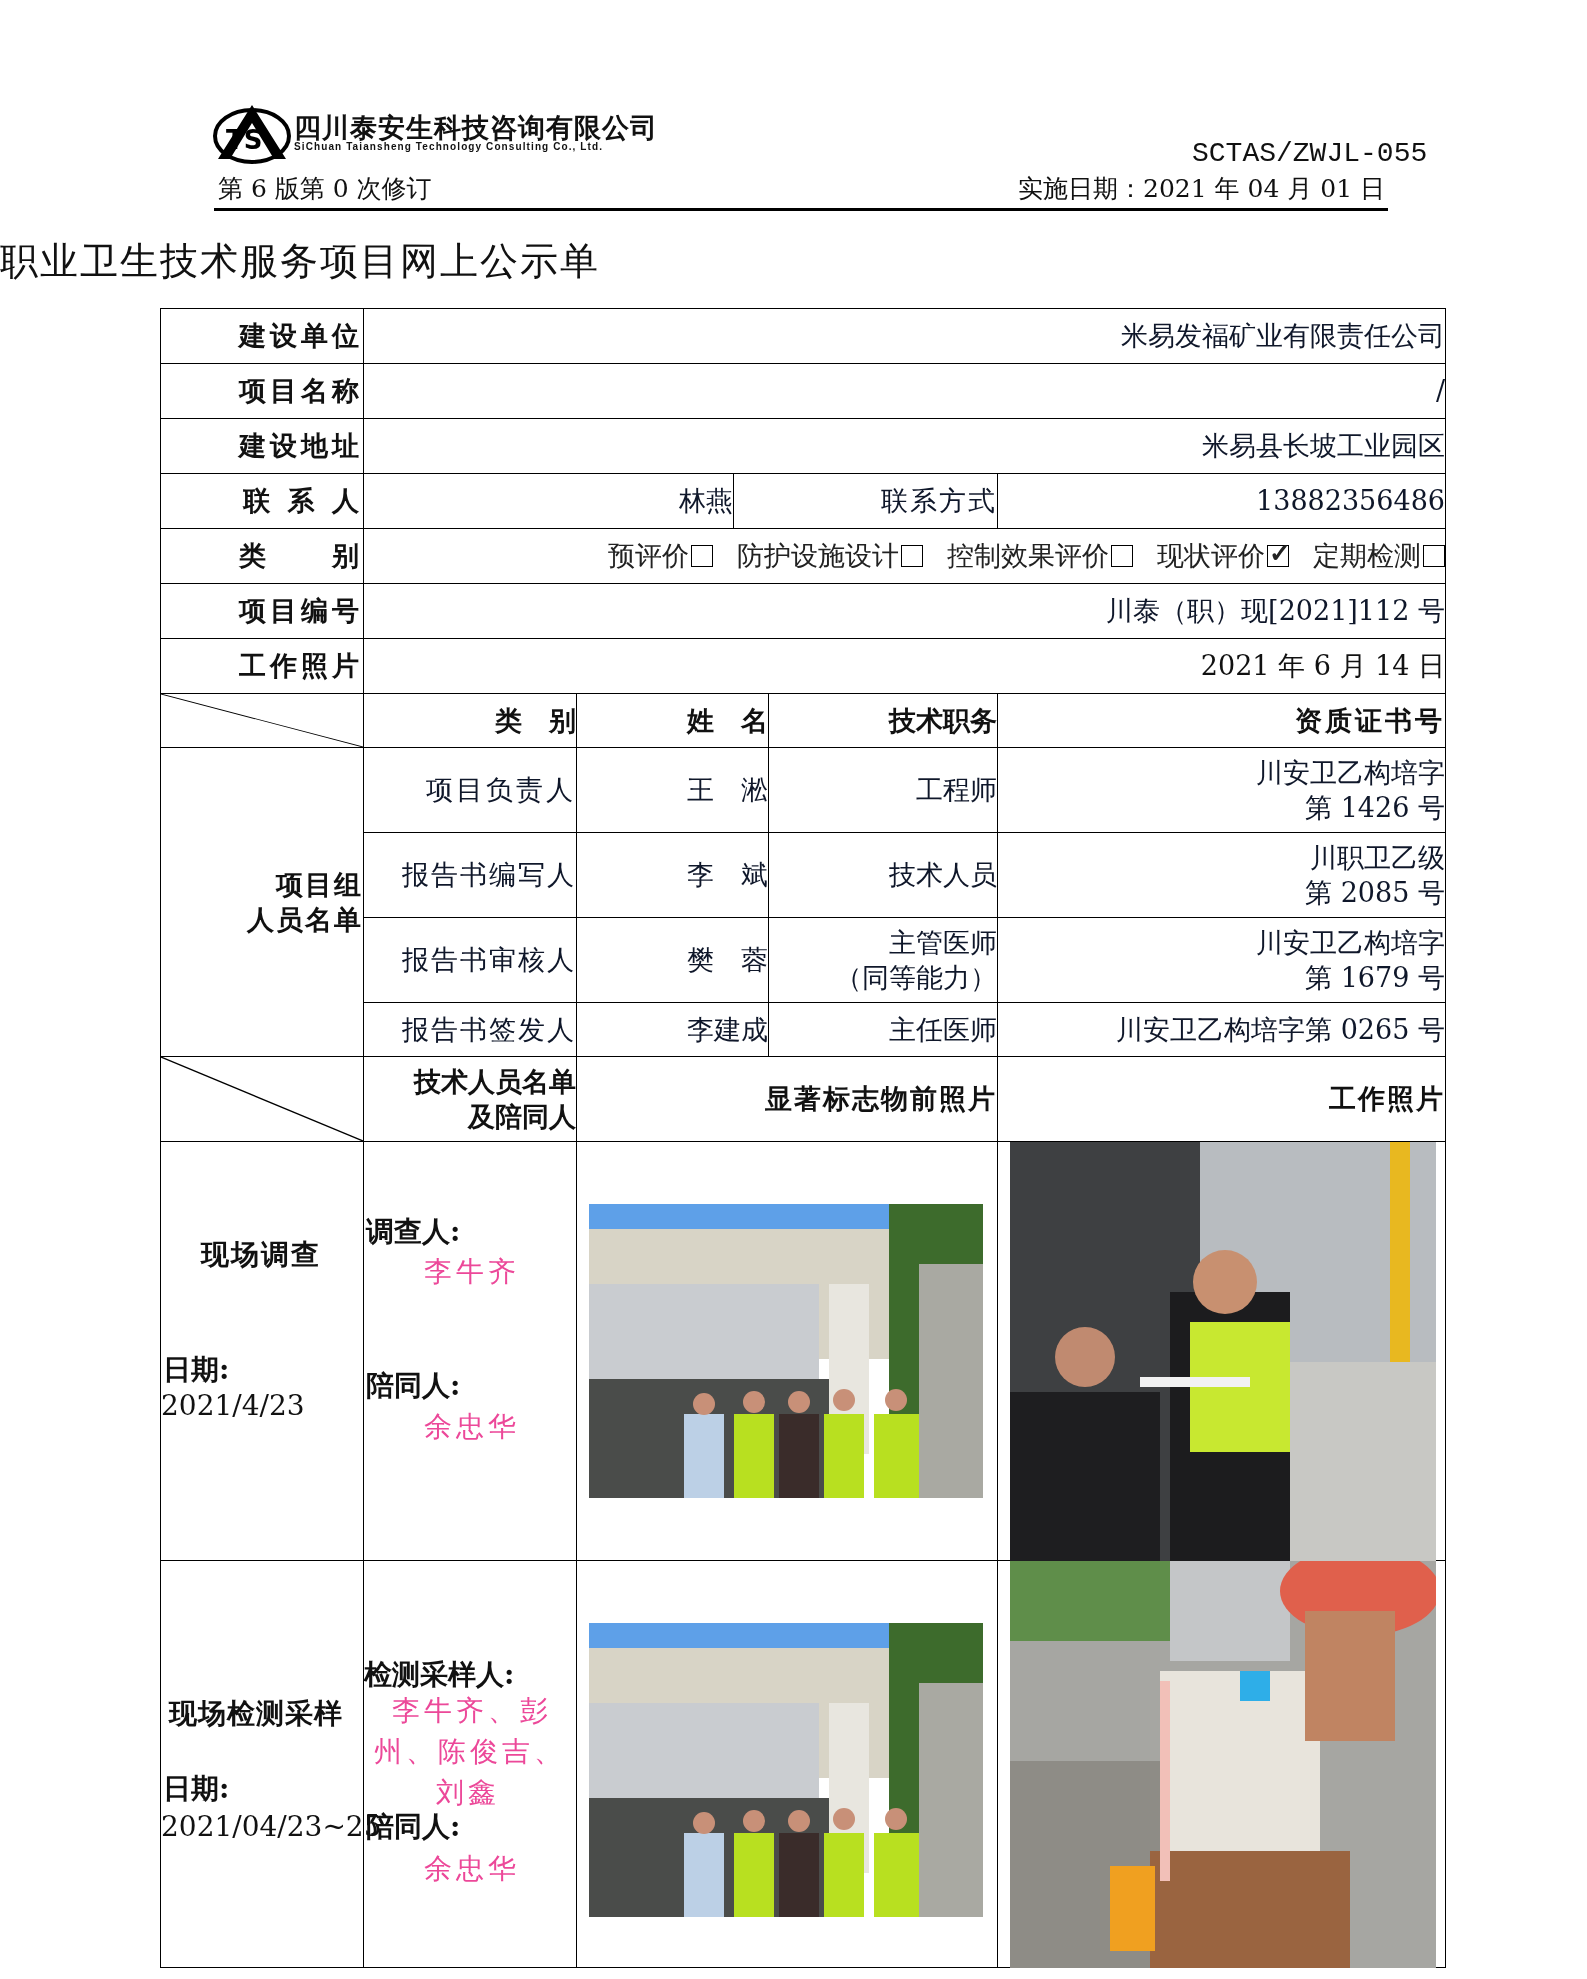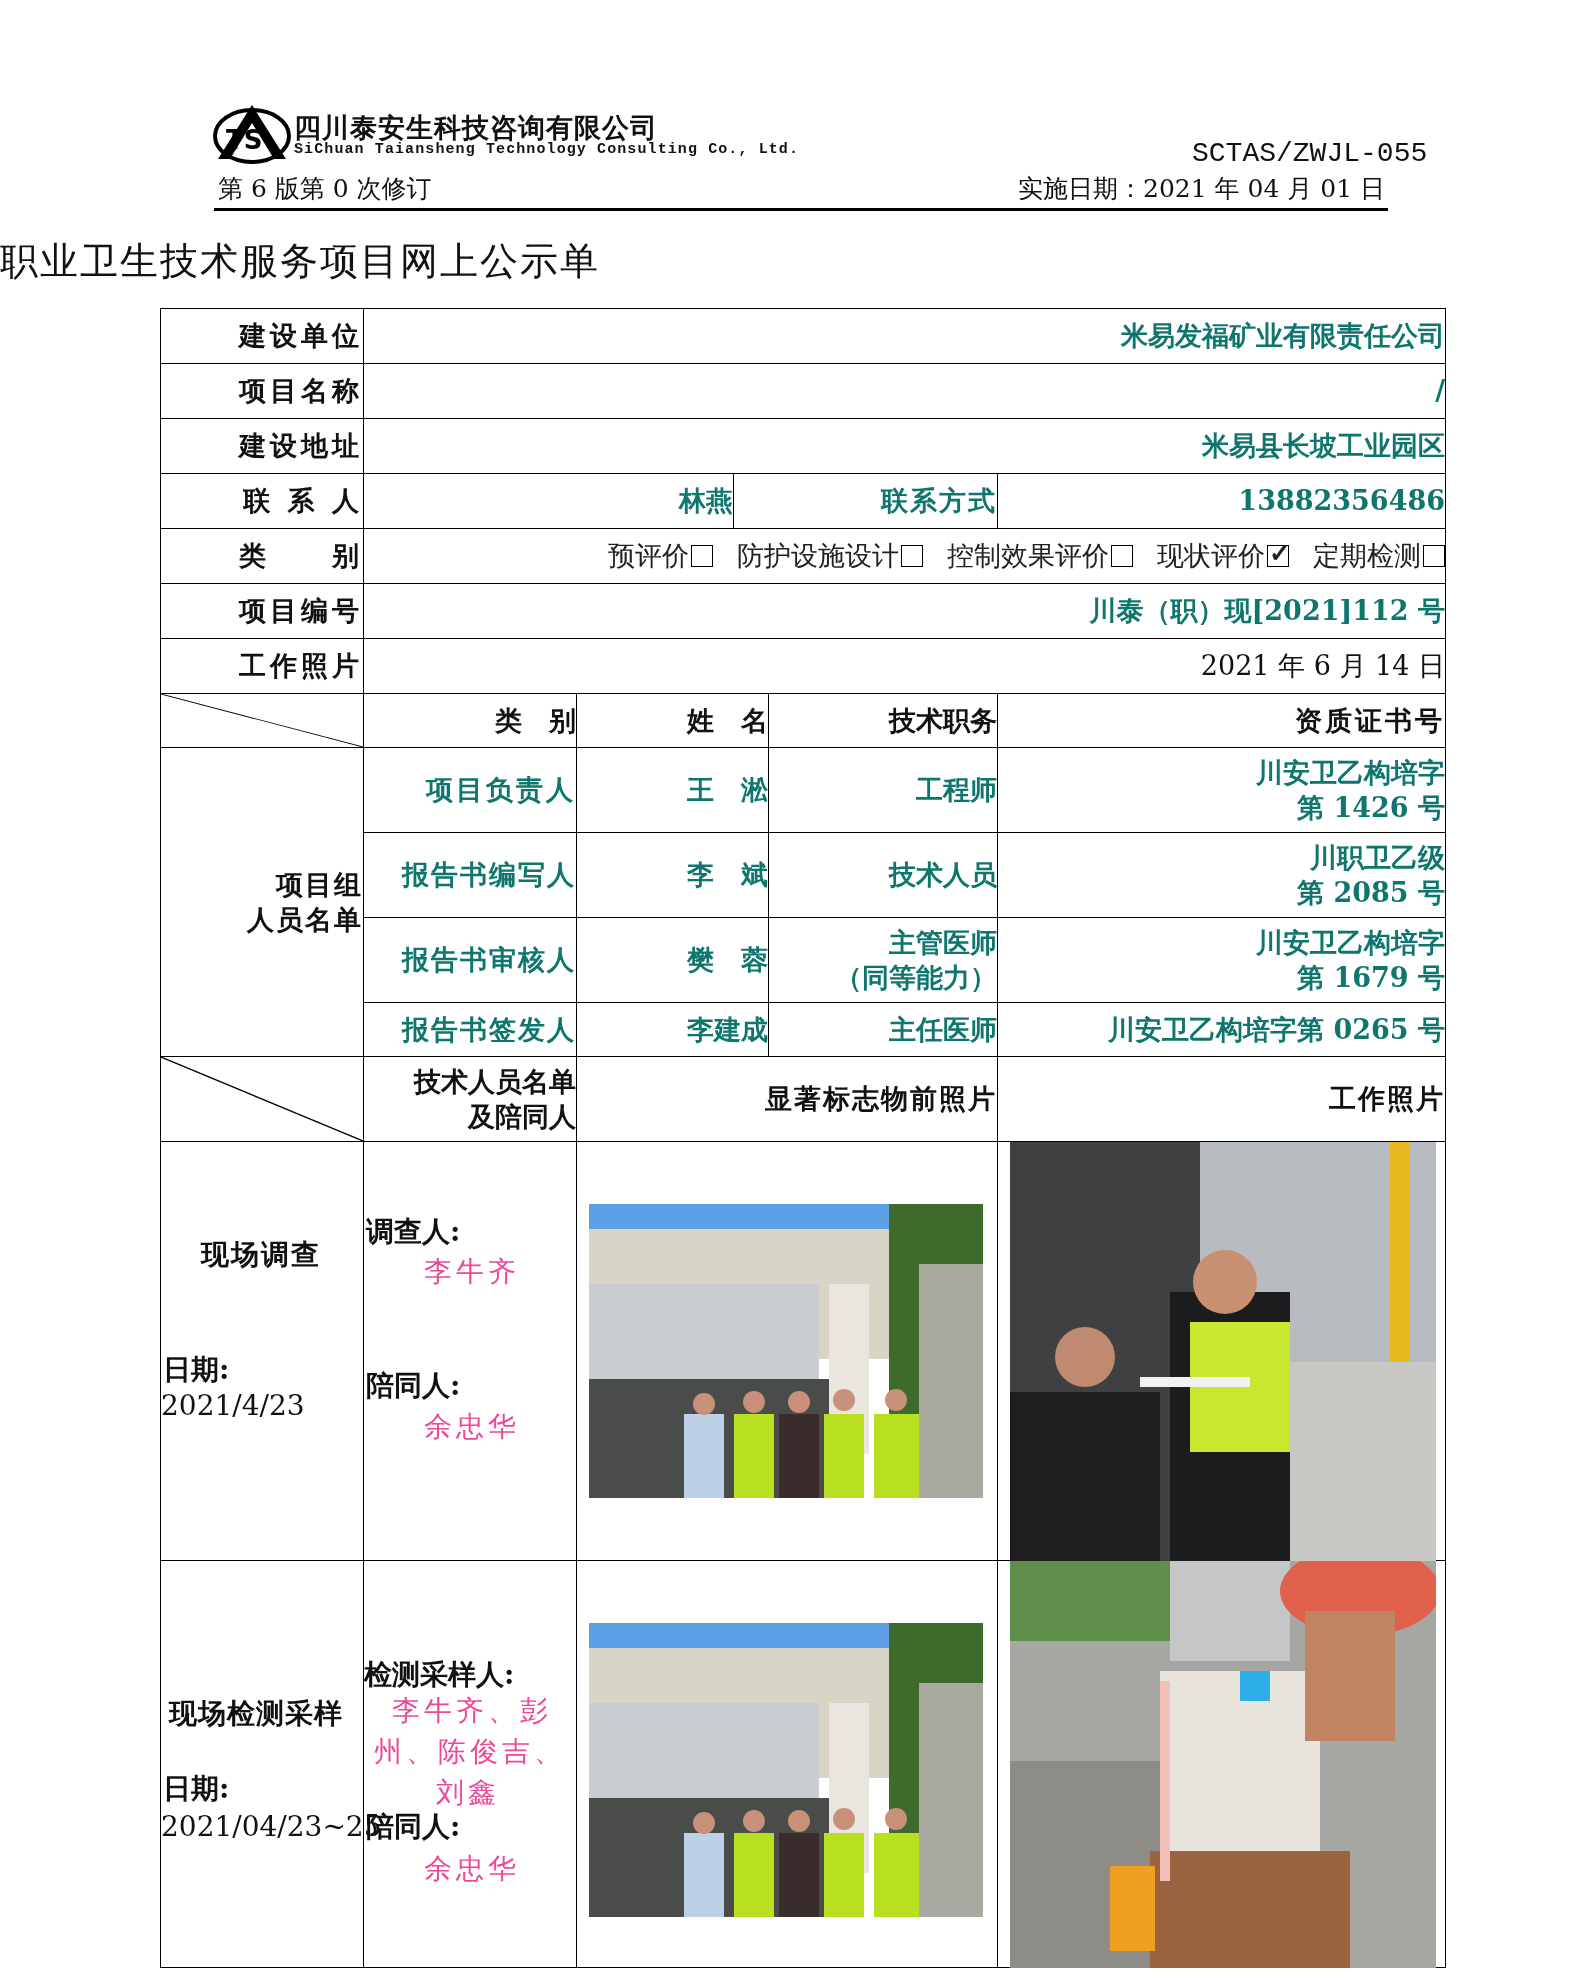--- a/index.html
+++ b/index.html
@@ -1,32 +1,32 @@
 <!DOCTYPE html>
 <html><head>
 <meta charset="utf-8">
 <style>
   html, body { margin:0; padding:0; background:#ffffff; }
   body { width:1587px; height:1979px; position:relative; overflow:hidden;
          font-family:"DejaVu Serif","Liberation Serif",serif; color:#111; }
   .abs { position:absolute; }
   .logo { left:212px; top:103px; width:80px; height:62px; }
   .co-cn { left:294px; top:110px; font-family:"DejaVu Sans","Liberation Sans",sans-serif; font-weight:bold; font-size:27px; letter-spacing:1px; white-space:nowrap; }
-  .co-en { left:294px; top:141px; font-family:Liberation Mono, monospace; font-weight:bold; font-size:15px; letter-spacing:1.1px; white-space:nowrap; }
+  .co-en { left:294px; top:141px; font-family:Liberation Sans, sans-serif; font-weight:bold; font-size:10px; letter-spacing:1.1px; white-space:nowrap; }
   .doc-code { left:1192px; top:138px; font-family:"Liberation Mono","DejaVu Sans Mono",monospace; font-size:28px; white-space:nowrap; }
   .version { left:218px; top:172px; font-size:25px; white-space:nowrap; }
   .impl-date { left:1018px; top:172px; font-size:25px; white-space:nowrap; }
   .hline { left:214px; top:208px; width:1174px; height:3px; background:#000; }
   .title { left:0; width:1587px; top:236px; font-size:38px; letter-spacing:2px; }
 
   table.main { position:absolute; left:160px; top:308px; width:1285px; border-collapse:collapse; table-layout:fixed; }
   table.main td { border:1.5px solid #000; text-align:right; vertical-align:middle; padding:0; font-size:27px; line-height:1.3; }
   td.lbl { font-weight:bold; font-size:28px; letter-spacing:4px; }
   td.hdr { font-weight:bold; font-size:28px; }
-  td.light { color:#0f766e; font-weight:bold; }
+  td.light { color:#0f172a; font-weight:normal; }
   .sp { letter-spacing:14px; }
   .diag { position:relative; }
   .diag svg { position:absolute; left:0; top:0; width:100%; height:100%; }
   .chk { display:inline-block; width:20px; height:20px; border:1.5px solid #000; vertical-align:-2px; margin-left:2px; margin-right:24px; position:relative; }
   .chk.on::after { content:"✓"; position:absolute; left:1px; top:-9px; font-size:26px; font-weight:bold; }
   .cat { font-size:26px; color:#222; }
   .leftcell { text-align:left !important; vertical-align:top !important; position:relative; }
   .photo { position:absolute; overflow:hidden; }
   .photo svg { width:100%; height:100%; display:block; }
   .boldlbl { font-weight:bold; font-size:28px; }

